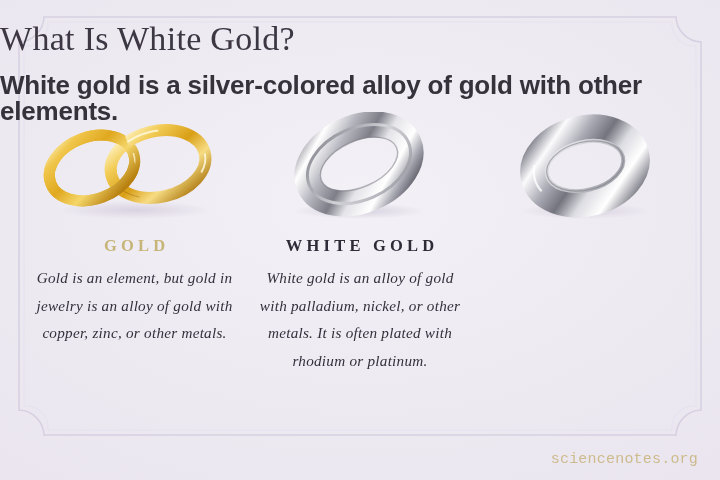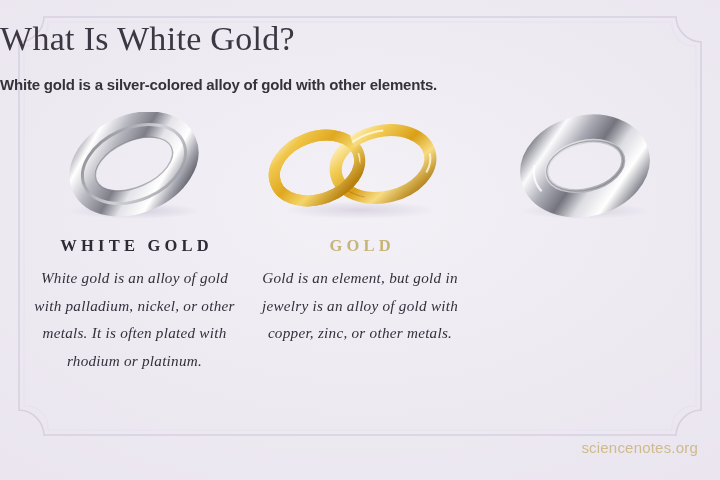--- a/index.html
+++ b/index.html
@@ -47,21 +47,21 @@
     font-family: "Liberation Serif", "DejaVu Serif", serif;
     font-size: 34px;
     line-height: 42px;
     font-weight: 400;
     color: #3d3744;
     letter-spacing: 0.3px;
     margin: 0;
   }
   .subtitle {
     font-family: "Liberation Sans", sans-serif;
-    font-size: 15px;
+    font-size: 26px;
     line-height: 26px;
     font-weight: 700;
     color: #36323b;
     letter-spacing: -0.2px;
     margin: 12px 0 0 0;
   }
 
   
   .columns {
     position: absolute;
@@ -109,22 +109,22 @@
     margin-top: 8px;
     width: 218px;
     letter-spacing: 0.25px;
   }
   .col-body.narrow { width: 206px; }
 
   
   .watermark {
     position: absolute;
     right: 22px;
-    bottom: 24px;
-    font-family: Liberation Sans, sans-serif;
+    bottom: 12px;
+    font-family: Liberation Mono, monospace;
     font-size: 15px;
     color: #cdbb8c;
     letter-spacing: 0.2px;
   }
 </style>
 </head>
 <body>
 
 <div id="poster">
 
@@ -155,20 +155,69 @@
     <h1 class="title">What Is White Gold?</h1>
     <p class="subtitle">White gold is a silver-colored alloy of gold with other elements.</p>
   </div>
 
   <div class="columns">
 
     <div class="col">
       <div class="art">
         <svg viewBox="0 0 210 112" aria-hidden="true">
           <defs>
+            <linearGradient id="gA" x1="0" y1="0" x2="0.75" y2="1">
+              <stop offset="0%" stop-color="#fdf3c2"></stop>
+              <stop offset="18%" stop-color="#f0c64b"></stop>
+              <stop offset="45%" stop-color="#e0a81f"></stop>
+              <stop offset="70%" stop-color="#f5d66a"></stop>
+              <stop offset="100%" stop-color="#b7800f"></stop>
+            </linearGradient>
+            <linearGradient id="gB" x1="0.1" y1="0" x2="0.9" y2="1">
+              <stop offset="0%" stop-color="#fff6cc"></stop>
+              <stop offset="22%" stop-color="#f2cc56"></stop>
+              <stop offset="50%" stop-color="#d99f16"></stop>
+              <stop offset="72%" stop-color="#f7dc83"></stop>
+              <stop offset="100%" stop-color="#a9740b"></stop>
+            </linearGradient>
+            <radialGradient id="gShadow" cx="0.5" cy="0.5" r="0.5">
+              <stop offset="0%" stop-color="#b9afc6" stop-opacity="0.42"></stop>
+              <stop offset="100%" stop-color="#b9afc6" stop-opacity="0"></stop>
+            </radialGradient>
+            <clipPath id="clipLeftRing">
+              <rect x="0" y="0" width="104" height="112"></rect>
+            </clipPath>
+          </defs>
+
+          <ellipse cx="105" cy="98" rx="76" ry="9" fill="url(#gShadow)"></ellipse>
+
+          <g transform="rotate(-20 62 56)">
+            <ellipse cx="62" cy="56" rx="44" ry="31" fill="none" stroke="url(#gA)" stroke-width="11"></ellipse>
+            <ellipse cx="62" cy="56" rx="44" ry="31" fill="none" stroke="#fff8d8" stroke-width="1.6" opacity="0.75" stroke-dasharray="34 120" stroke-dashoffset="12"></ellipse>
+          </g>
+
+          <g transform="rotate(-13 128 52)">
+            <ellipse cx="128" cy="52" rx="48" ry="33" fill="none" stroke="url(#gB)" stroke-width="12"></ellipse>
+            <ellipse cx="128" cy="52" rx="48" ry="33" fill="none" stroke="#fffbe4" stroke-width="2" opacity="0.8" stroke-dasharray="40 140" stroke-dashoffset="20"></ellipse>
+            <ellipse cx="128" cy="52" rx="48" ry="33" fill="none" stroke="#8a5d12" stroke-width="1.2" opacity="0.35" stroke-dasharray="26 160" stroke-dashoffset="96"></ellipse>
+          </g>
+
+          <g transform="rotate(-20 62 56)" clip-path="url(#clipLeftRing)">
+            <ellipse cx="62" cy="56" rx="44" ry="31" fill="none" stroke="url(#gA)" stroke-width="11"></ellipse>
+          </g>
+        </svg>
+      </div>
+      <div class="col-head gold-head">GOLD</div>
+      <div class="col-body">Gold is an element, but gold in jewelry is an alloy of gold with copper, zinc, or other metals.</div>
+    </div>
+
+    <div class="col">
+      <div class="art">
+        <svg viewBox="0 0 210 112" aria-hidden="true">
+          <defs>
             <linearGradient id="wgBand" x1="0" y1="0" x2="1" y2="0.9">
               <stop offset="0%" stop-color="#9b9ba4"></stop>
               <stop offset="12%" stop-color="#ffffff"></stop>
               <stop offset="30%" stop-color="#b6b6bf"></stop>
               <stop offset="48%" stop-color="#7e7e88"></stop>
               <stop offset="62%" stop-color="#e4e4e9"></stop>
               <stop offset="80%" stop-color="#ffffff"></stop>
               <stop offset="92%" stop-color="#a3a3ad"></stop>
               <stop offset="100%" stop-color="#6e6e78"></stop>
             </linearGradient>
@@ -188,69 +237,20 @@
           <g transform="rotate(-24 104 52)">
             <ellipse cx="104" cy="52" rx="54" ry="36" fill="none" stroke="url(#wgBand)" stroke-width="26"></ellipse>
             <ellipse cx="104" cy="52" rx="54" ry="36" fill="none" stroke="#ffffff" stroke-width="2.4" opacity="0.85" stroke-dasharray="30 150" stroke-dashoffset="40"></ellipse>
             <ellipse cx="104" cy="52" rx="54" ry="36" fill="none" stroke="url(#wgInner)" stroke-width="3" opacity="0.9"></ellipse>
             <ellipse cx="104" cy="52" rx="41" ry="23" fill="none" stroke="#7b7b85" stroke-width="1.4" opacity="0.55"></ellipse>
           </g>
         </svg>
       </div>
       <div class="col-head">WHITE GOLD</div>
       <div class="col-body narrow">White gold is an alloy of gold with palladium, nickel, or other metals. It is often plated with rhodium or platinum.</div>
-    </div>
-
-    <div class="col">
-      <div class="art">
-        <svg viewBox="0 0 210 112" aria-hidden="true">
-          <defs>
-            <linearGradient id="gA" x1="0" y1="0" x2="0.75" y2="1">
-              <stop offset="0%" stop-color="#fdf3c2"></stop>
-              <stop offset="18%" stop-color="#f0c64b"></stop>
-              <stop offset="45%" stop-color="#e0a81f"></stop>
-              <stop offset="70%" stop-color="#f5d66a"></stop>
-              <stop offset="100%" stop-color="#b7800f"></stop>
-            </linearGradient>
-            <linearGradient id="gB" x1="0.1" y1="0" x2="0.9" y2="1">
-              <stop offset="0%" stop-color="#fff6cc"></stop>
-              <stop offset="22%" stop-color="#f2cc56"></stop>
-              <stop offset="50%" stop-color="#d99f16"></stop>
-              <stop offset="72%" stop-color="#f7dc83"></stop>
-              <stop offset="100%" stop-color="#a9740b"></stop>
-            </linearGradient>
-            <radialGradient id="gShadow" cx="0.5" cy="0.5" r="0.5">
-              <stop offset="0%" stop-color="#b9afc6" stop-opacity="0.42"></stop>
-              <stop offset="100%" stop-color="#b9afc6" stop-opacity="0"></stop>
-            </radialGradient>
-            <clipPath id="clipLeftRing">
-              <rect x="0" y="0" width="104" height="112"></rect>
-            </clipPath>
-          </defs>
-
-          <ellipse cx="105" cy="98" rx="76" ry="9" fill="url(#gShadow)"></ellipse>
-
-          <g transform="rotate(-20 62 56)">
-            <ellipse cx="62" cy="56" rx="44" ry="31" fill="none" stroke="url(#gA)" stroke-width="11"></ellipse>
-            <ellipse cx="62" cy="56" rx="44" ry="31" fill="none" stroke="#fff8d8" stroke-width="1.6" opacity="0.75" stroke-dasharray="34 120" stroke-dashoffset="12"></ellipse>
-          </g>
-
-          <g transform="rotate(-13 128 52)">
-            <ellipse cx="128" cy="52" rx="48" ry="33" fill="none" stroke="url(#gB)" stroke-width="12"></ellipse>
-            <ellipse cx="128" cy="52" rx="48" ry="33" fill="none" stroke="#fffbe4" stroke-width="2" opacity="0.8" stroke-dasharray="40 140" stroke-dashoffset="20"></ellipse>
-            <ellipse cx="128" cy="52" rx="48" ry="33" fill="none" stroke="#8a5d12" stroke-width="1.2" opacity="0.35" stroke-dasharray="26 160" stroke-dashoffset="96"></ellipse>
-          </g>
-
-          <g transform="rotate(-20 62 56)" clip-path="url(#clipLeftRing)">
-            <ellipse cx="62" cy="56" rx="44" ry="31" fill="none" stroke="url(#gA)" stroke-width="11"></ellipse>
-          </g>
-        </svg>
-      </div>
-      <div class="col-head gold-head">GOLD</div>
-      <div class="col-body">Gold is an element, but gold in jewelry is an alloy of gold with copper, zinc, or other metals.</div>
     </div>
 
     <div class="col">
       <div class="art">
         <svg viewBox="0 0 210 112" aria-hidden="true">
           <defs>
             <linearGradient id="ptBand" x1="0" y1="0.1" x2="1" y2="0.9">
               <stop offset="0%" stop-color="#8f8f99"></stop>
               <stop offset="14%" stop-color="#fbfbfd"></stop>
               <stop offset="33%" stop-color="#aaaab4"></stop>

